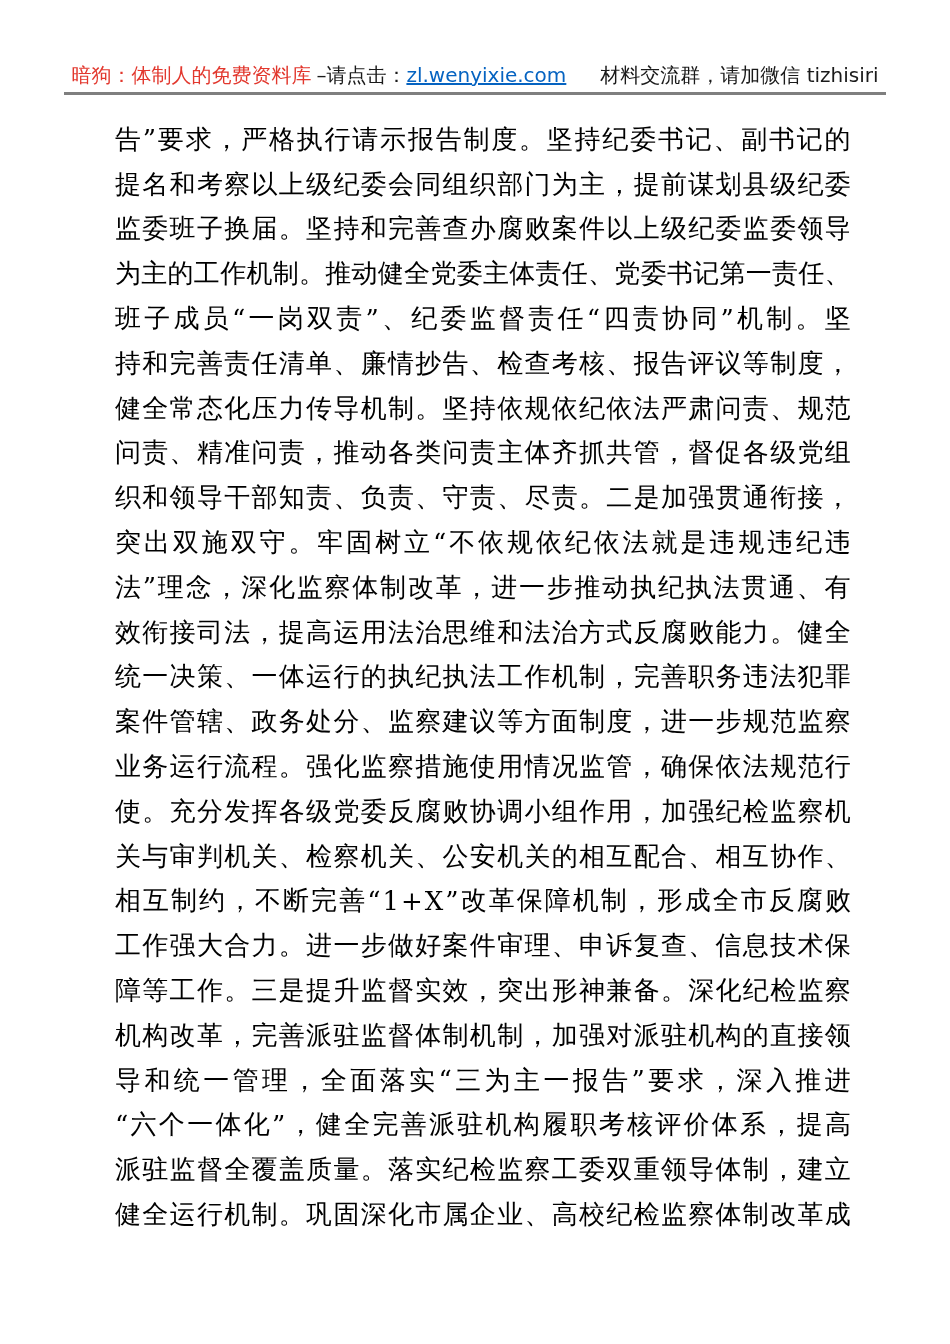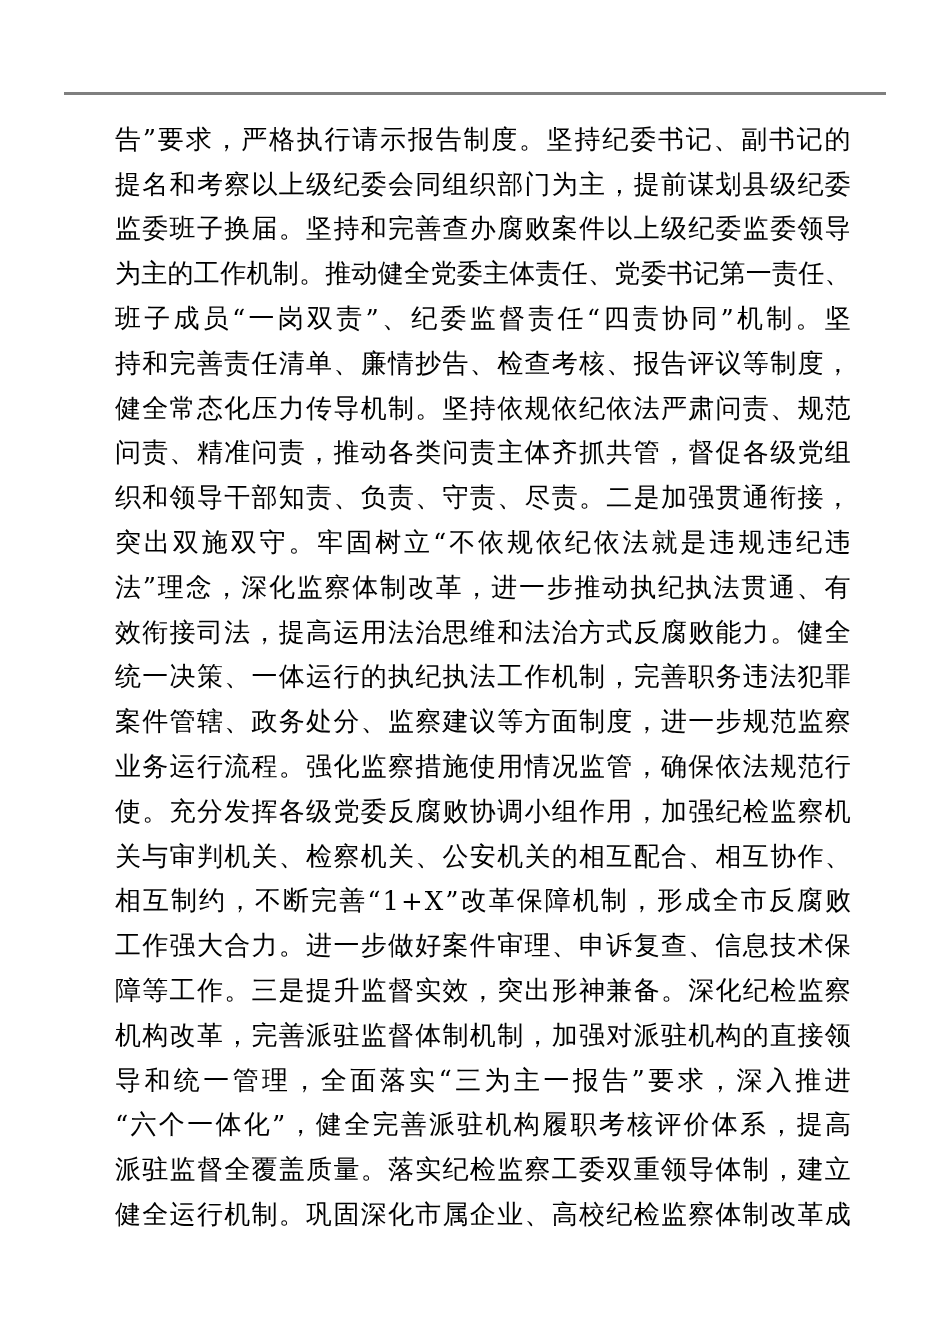--- a/index.html
+++ b/index.html
@@ -60,20 +60,23 @@
     font-size: 26px;
     overflow: hidden;
   }
   .jline span { flex: 0 1 auto; }
 </style>
 </head>
 <body>
 
 <div class="page">
 
+  <div class="banner">
+    <span class="brand">暗狗：体制人的免费资料库</span><span class="prompt">–请点击：</span><a class="link">zl.wenyixie.com</a><span class="note">材料交流群，请加微信 tizhisiri</span>
+  </div>
 
   <div class="divider"></div>
 
   <div class="doc">
     <div class="jline">
         <span>告</span>
         <span>”</span>
         <span>要</span>
         <span>求</span>
         <span>，</span>

